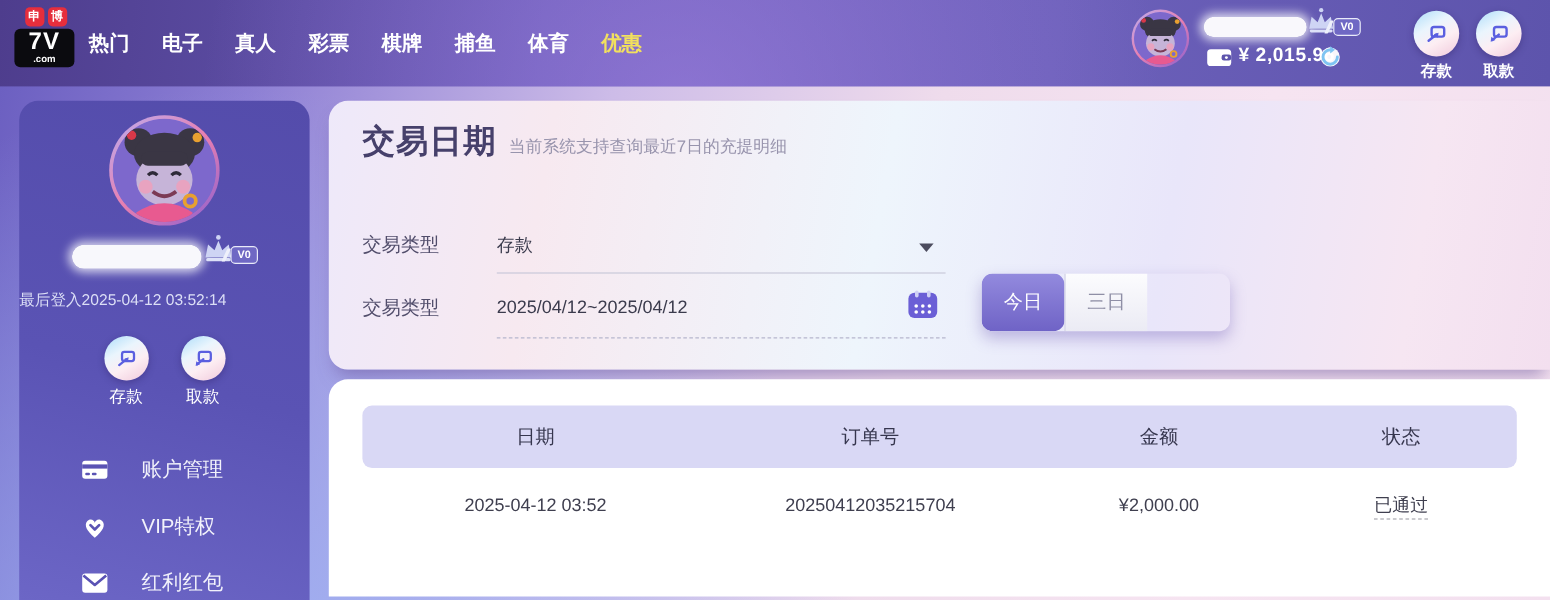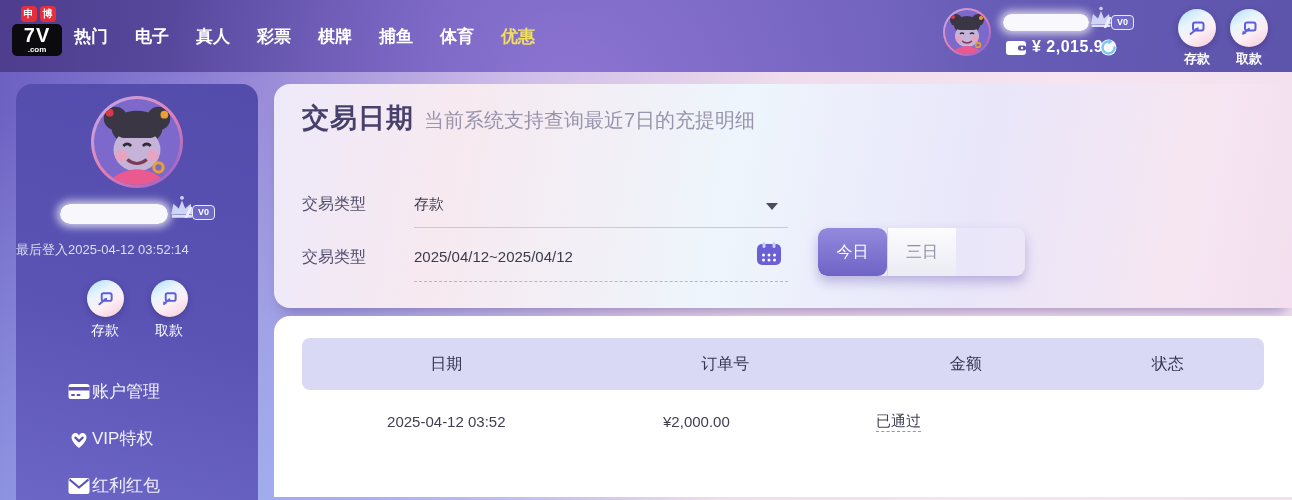--- a/index.html
+++ b/index.html
@@ -95,33 +95,33 @@
   .sb-quick { position:absolute; top:196px; width:54px; text-align:center; cursor:pointer; }
   .sb-quick .circ {
     width:37px; height:37px; border-radius:50%; margin:0 auto;
     background:linear-gradient(150deg,#b5e0fa 5%,#eaf5fd 35%,#fdeef3 62%,#f2cede 95%);
     display:flex; align-items:center; justify-content:center;
     box-shadow:0 2px 6px rgba(40,25,90,.35);
   }
   .sb-quick .qlabel { margin-top:5px; color:#fff; font-size:14px; }
   .sb-dep { left:62px; } .sb-wd { left:126px; }
   .sb-menu { position:absolute; left:0; top:284px; width:242px; }
-  .sb-menu-item { height:47px; display:flex; align-items:center; padding-left:52px; gap:2px; cursor:pointer; }
+  .sb-menu-item { height:47px; display:flex; align-items:center; padding-left:52px; gap:28px; cursor:pointer; }
   .sb-menu-item .mlabel { color:#f2f2fb; font-size:17px; }
 
   
   .filter-card {
     position:absolute; left:274px; top:84px; width:1018px; height:224px;
     border-radius:16px 0 0 16px;
     background:linear-gradient(100deg,#eee9fa 0%,#f7e9f0 18%,#eef5fc 45%,#e9e6fa 68%,#f6e6f2 88%,#f3dfef 100%);
     box-shadow:0 10px 14px -6px rgba(101,78,152,.55);
   }
   .panel-head { position:absolute; left:28px; top:16px; display:flex; align-items:baseline; gap:10px; }
   .panel-title { font-size:27px; font-weight:600; color:#46406b; letter-spacing:1px; }
-  .panel-subtitle { font-size:20px; color:#9894ad; }
+  .panel-subtitle { font-size:14px; color:#9894ad; }
   .f-label { position:absolute; left:28px; font-size:16px; color:#514d6b; }
   .f-value { position:absolute; left:140px; font-size:15px; color:#3b3b4d; }
   .lbl-type { top:110px; } .val-type { top:111px; }
   .lbl-date { top:163px; } .val-date { top:164px; }
   .caret {
     position:absolute; left:492px; top:119px; width:0; height:0; cursor:pointer;
     border-left:6px solid transparent; border-right:6px solid transparent; border-top:7px solid #4c4c5e;
   }
   .uline-solid { position:absolute; left:140px; top:143px; width:374px; height:1px; background:#c9c9da; }
   .uline-dash  { position:absolute; left:140px; top:197px; width:374px; border-top:1px dashed #b6b6cd; }
@@ -365,20 +365,21 @@
 
   <section class="table-card">
     <div class="thead">
       <div class="col c0">日期</div>
       <div class="col c1">订单号</div>
       <div class="col c2">金额</div>
       <div class="col c3">状态</div>
     </div>
     <div class="trow">
       <div class="col c0">2025-04-12 03:52</div>
+      <div class="col c1">20250412035215704</div>
       <div class="col c2">¥2,000.00</div>
       <div class="col c3">
         <span class="status-link">已通过</span>
       </div>
     </div>
   </section>
 
 </div>
 
 </body></html>

